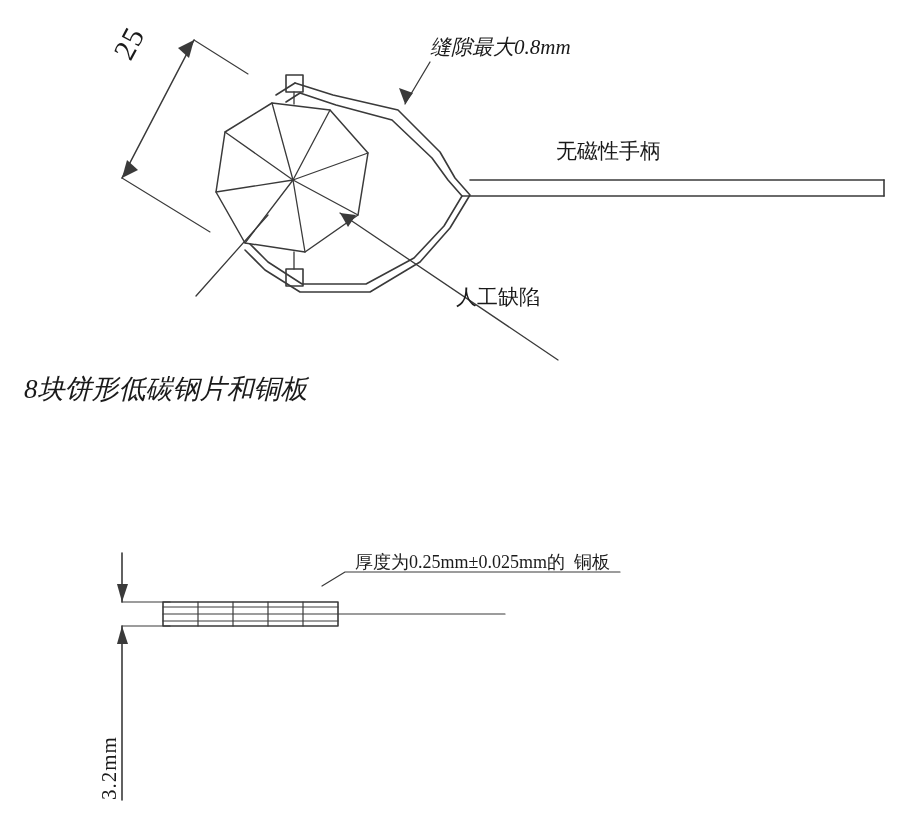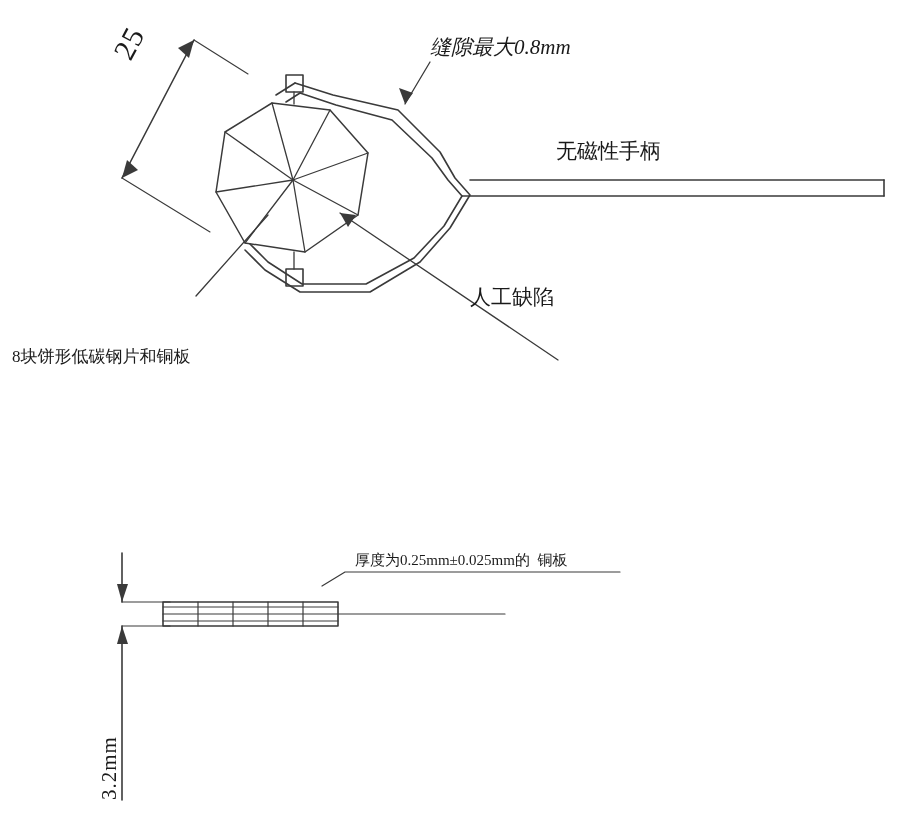--- a/index.html
+++ b/index.html
@@ -27,23 +27,23 @@
   }
   .lbl {
     position: absolute;
     white-space: pre;
     line-height: 1.3;
     font-family: "Liberation Serif", "DejaVu Serif", serif;
     color: #1a1a1a;
   }
   .lbl-gap       { left: 430px; top: 34px;  font-size: 21px; font-style: italic; }
   .lbl-handle    { left: 556px; top: 138px; font-size: 21px; }
-  .lbl-defect    { left: 470px; top: 284px; font-size: 21px; }
-  .lbl-stack     { left: 12px;   top: 302px; font-size: 17px; }
-  .lbl-thickness { left: 355px; top: 551px; font-size: 15px; }
+  .lbl-defect    { left: 456px; top: 284px; font-size: 21px; }
+  .lbl-stack     { left: 24px;   top: 302px; font-size: 27px; font-style: italic; }
+  .lbl-thickness { left: 355px; top: 551px; font-size: 18px; }
   .lbl-25 {
     left: 104px; top: 48px;
     font-size: 30px;
     letter-spacing: 1px;
     transform: rotate(-62deg);
     transform-origin: left top;
   }
   .lbl-32 {
     left: 96px; top: 800px;
     font-size: 21px;

